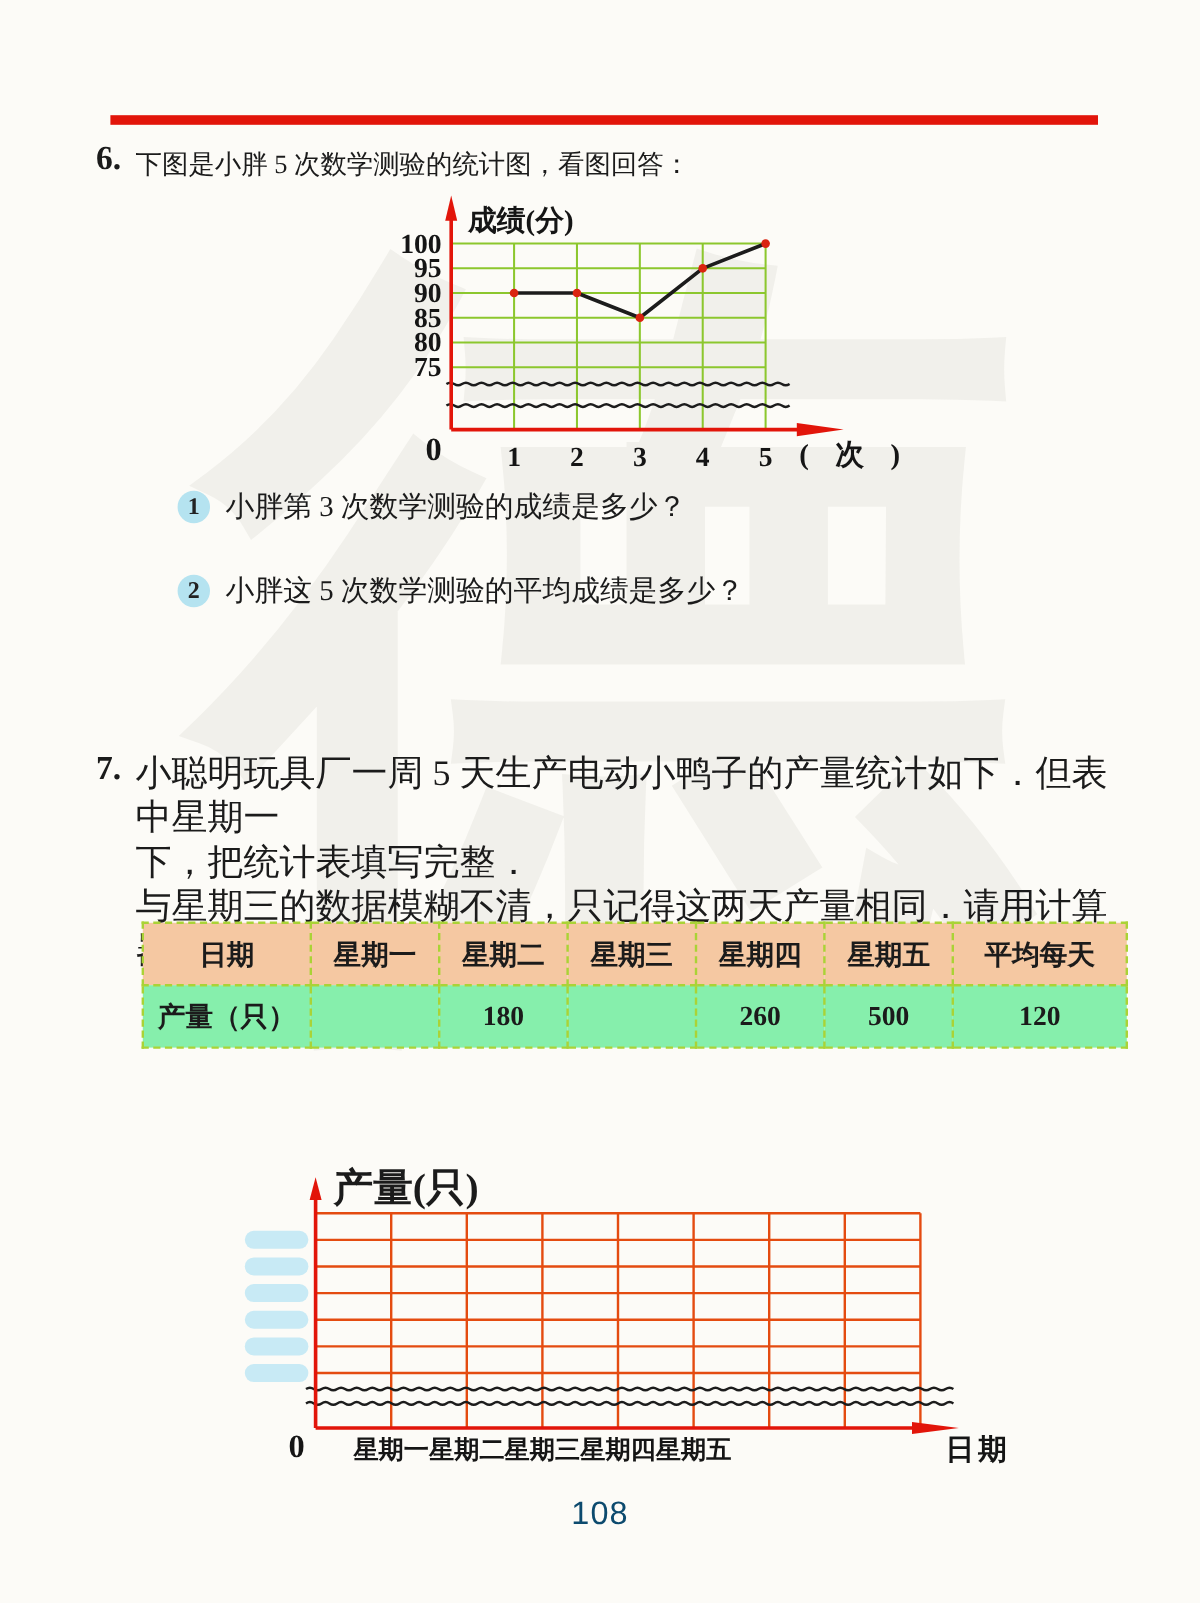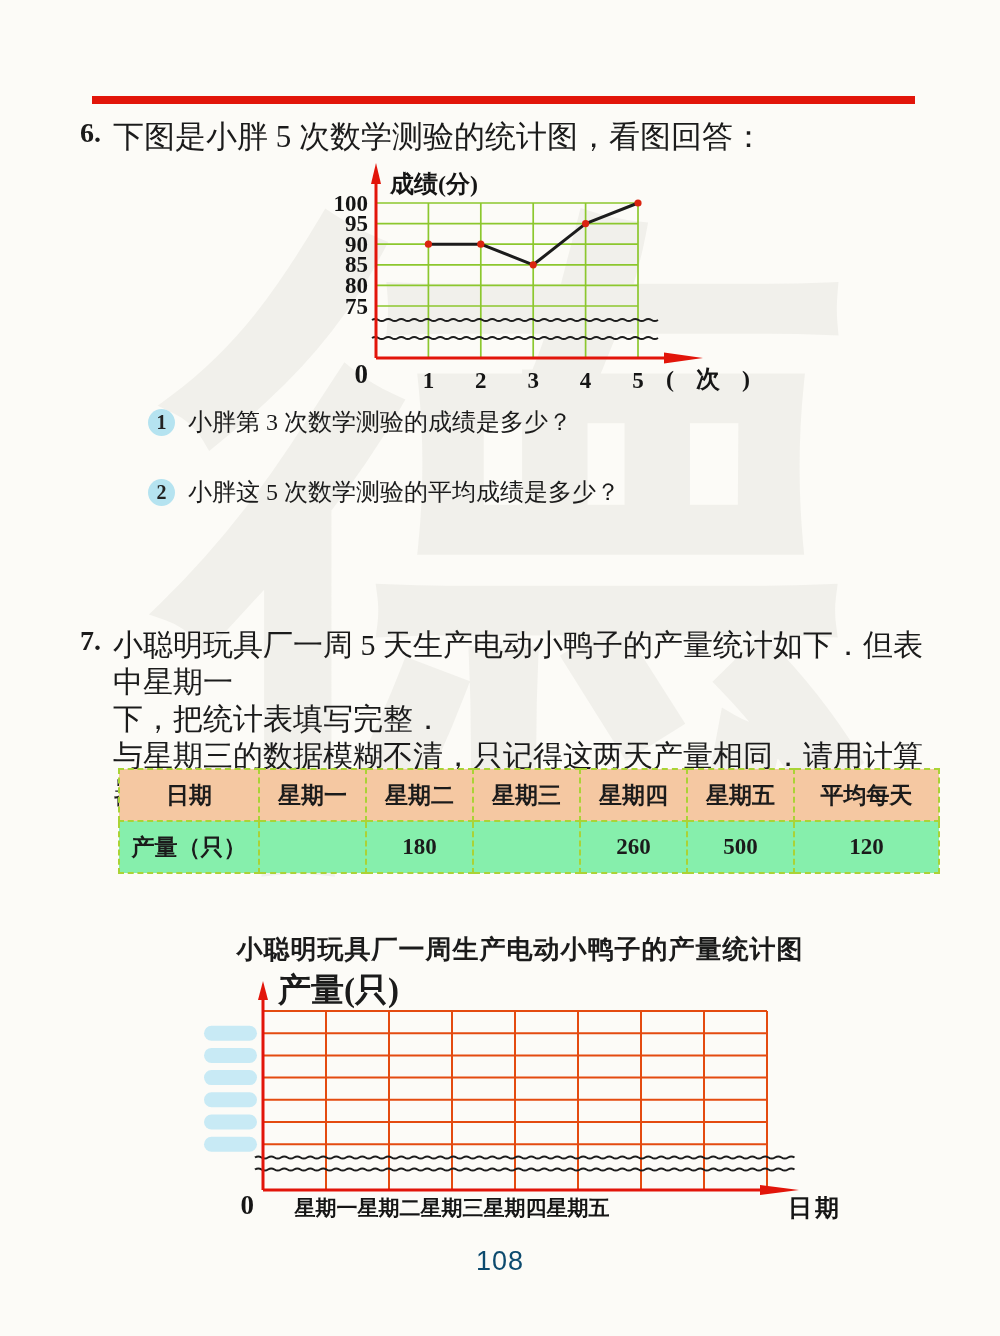--- a/index.html
+++ b/index.html
@@ -10,21 +10,21 @@
   }
   .abs{position:absolute;}
   .watermark{
     position:absolute;left:150px;top:170px;width:720px;height:760px;
     font-size:690px;line-height:740px;text-align:center;
     color:rgba(130,130,118,0.09);font-weight:bold;user-select:none;
   }
   .top-rule{position:absolute;left:92px;top:96px;width:823px;height:8px;background:#e2150a;}
   .prob-row{position:absolute;display:flex;align-items:flex-start;}
   .prob-num{font-weight:bold;font-size:28px;line-height:30px;padding-right:12px;white-space:nowrap;}
-  .prob-text{font-size:31px;line-height:37px;}
+  .prob-text{font-size:22px;line-height:37px;}
   .p7-lines{font-size:30px;line-height:37px;width:830px;}
   .q-row{position:absolute;display:flex;align-items:center;}
   .q-badge{
     width:27px;height:27px;border-radius:50%;background:#b5e3f0;
     display:flex;align-items:center;justify-content:center;
     font-weight:bold;font-size:20px;color:#222;margin-right:13px;flex:0 0 auto;
   }
   .q-text{font-size:24px;text-align:center;}
   table.prod{
     position:absolute;left:118px;top:768px;border-collapse:collapse;table-layout:fixed;
@@ -153,21 +153,20 @@
       <td>180</td>
       <td></td>
       <td>260</td>
       <td>500</td>
       <td>120</td>
     </tr>
   </tbody>
     </table>
 
 
-  <div class="chart2-title">小聪明玩具厂一周生产电动小鸭子的产量统计图</div>
   <div class="ylabel2">产量(只)</div>
 
   <svg class="abs" style="left:190px;top:976px;" width="670" height="252" viewBox="190 976 670 252">
     <g id="c2-dyn">
         <line x1="263" y1="1011" x2="767" y2="1011" stroke="#e44b10" stroke-width="2"></line>
         <line x1="263" y1="1033.2" x2="767" y2="1033.2" stroke="#e44b10" stroke-width="2"></line>
         <line x1="263" y1="1055.4" x2="767" y2="1055.4" stroke="#e44b10" stroke-width="2"></line>
         <line x1="263" y1="1077.6" x2="767" y2="1077.6" stroke="#e44b10" stroke-width="2"></line>
         <line x1="263" y1="1099.8" x2="767" y2="1099.8" stroke="#e44b10" stroke-width="2"></line>
         <line x1="263" y1="1122" x2="767" y2="1122" stroke="#e44b10" stroke-width="2"></line>

